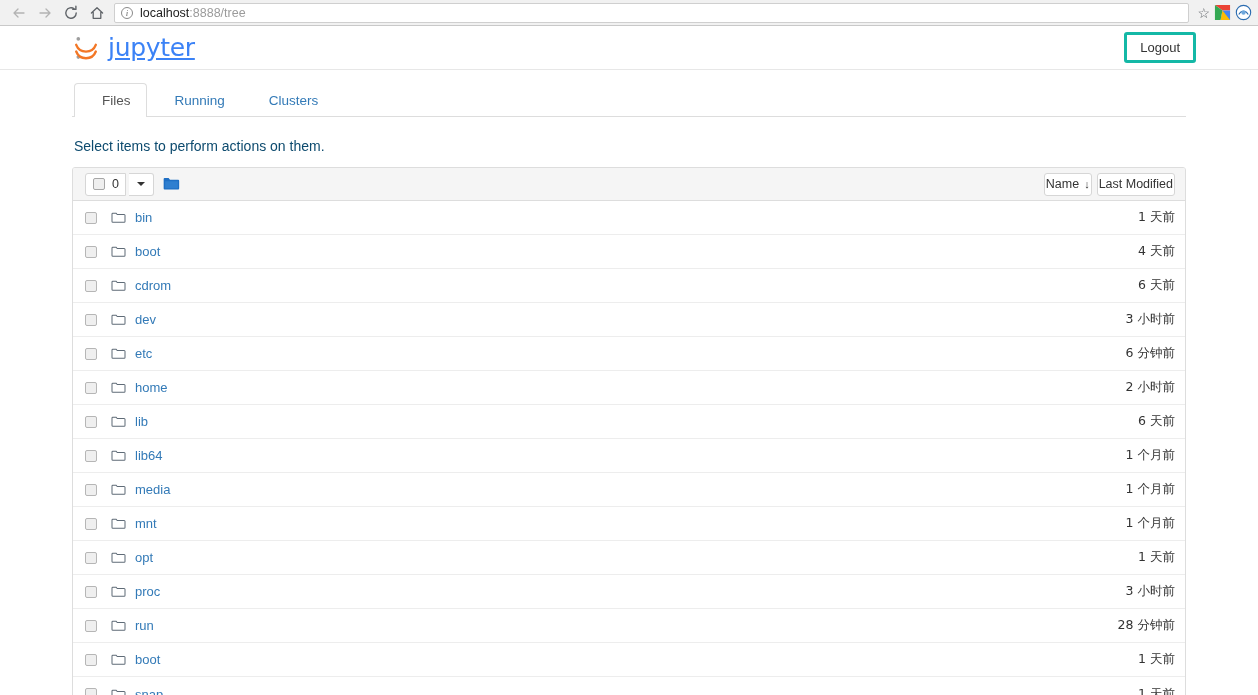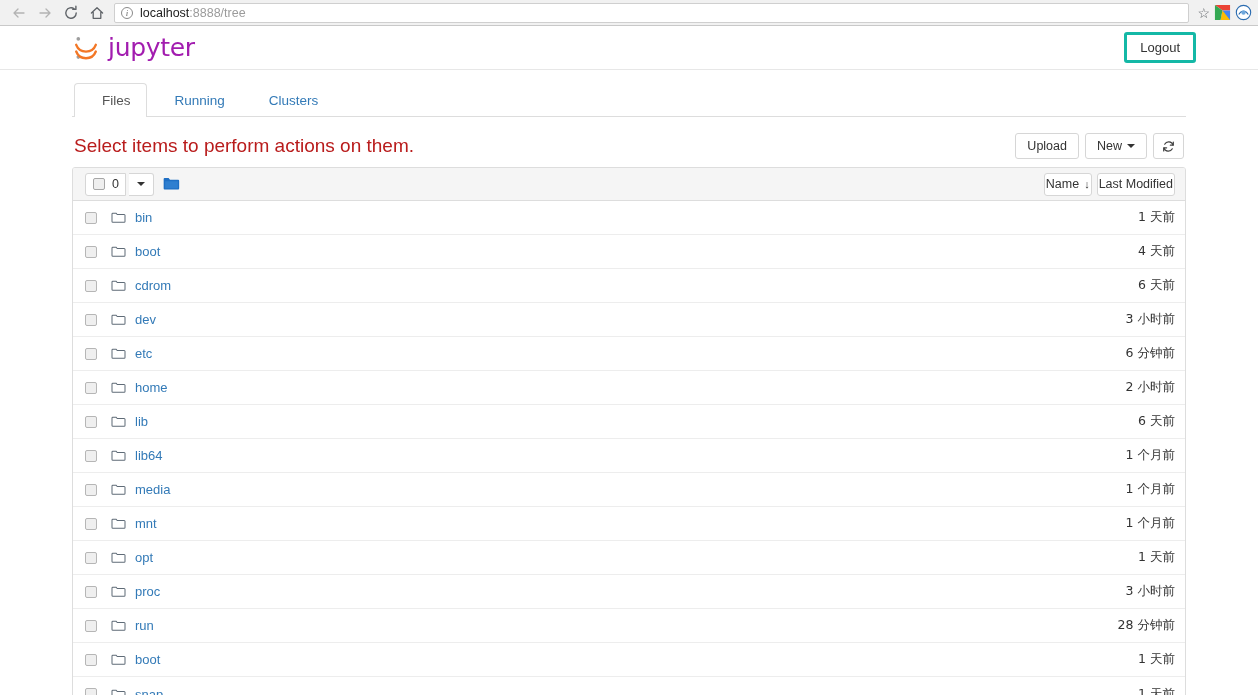--- a/index.html
+++ b/index.html
@@ -79,23 +79,24 @@
     display: flex;
     align-items: center;
     justify-content: space-between;
     height: 100%;
     padding-left: 10px;
   }
   #jp-logo-wrap { display: flex; align-items: center; gap: 8px; }
   #jp-logo { width: 28px; height: 28px; display: block; }
   #jp-wordmark {
     font-size: 25px;
-    color: #a21caf;
+    color: #3b82f6;
     font-family: "DejaVu Sans", sans-serif;
     letter-spacing: -0.3px;
+    text-decoration: underline;
   }
   #logout-btn {
     font-size: 13px;
     color: #333;
     background: #fff;
     border: 3px solid #14b8a6;
     border-radius: 3px;
     padding: 5px 13px;
     cursor: pointer;
     font-family: "Liberation Sans", sans-serif;
@@ -138,21 +139,21 @@
 
   
   #actions-row {
     display: flex;
     align-items: center;
     justify-content: space-between;
     margin-top: 16px;
     height: 26px;
     padding: 0 2px;
   }
-  #select-hint { font-size: 19px; color: #b91c1c; }
+  #select-hint { font-size: 14px; color: #0c4a6e; }
   #actions-right { display: flex; align-items: stretch; gap: 6px; }
   .btn {
     font-size: 12.5px;
     color: #333;
     background: #fff;
     border: 1px solid #d6d6d6;
     border-radius: 3px;
     padding: 4px 11px;
     cursor: pointer;
     line-height: 1.35;
@@ -338,35 +339,20 @@
 <div id="content">
 
   <div id="tabs">
     <div class="tab active">Files</div>
     <div class="tab">Running</div>
     <div class="tab">Clusters</div>
   </div>
 
   <div id="actions-row">
     <div id="select-hint">Select items to perform actions on them.</div>
-    <div id="actions-right">
-      <button class="btn">Upload</button>
-      <button class="btn">
-        <span>New</span>
-        <span class="caret"></span>
-      </button>
-      <button class="btn" id="refresh-btn">
-        <svg width="13" height="13" viewBox="0 0 16 16" fill="none" stroke="currentColor" stroke-width="1.5">
-          <path d="M13.5 6.2 A5.6 5.6 0 0 0 3.3 5.2" stroke-linecap="round"></path>
-          <path d="M2.5 9.8 A5.6 5.6 0 0 0 12.7 10.8" stroke-linecap="round"></path>
-          <path d="M13.9 2.6 V6.4 H10.3" stroke-linecap="round" stroke-linejoin="round"></path>
-          <path d="M2.1 13.4 V9.6 H5.7" stroke-linecap="round" stroke-linejoin="round"></path>
-        </svg>
-      </button>
-    </div>
   </div>
 
   <div id="file-panel">
 
     <div id="list-toolbar">
       <div id="toolbar-left">
         <div class="cbox-group">
           <div class="cbox-btn">
             <span class="hdr-checkbox"></span>
             <span>0</span>

